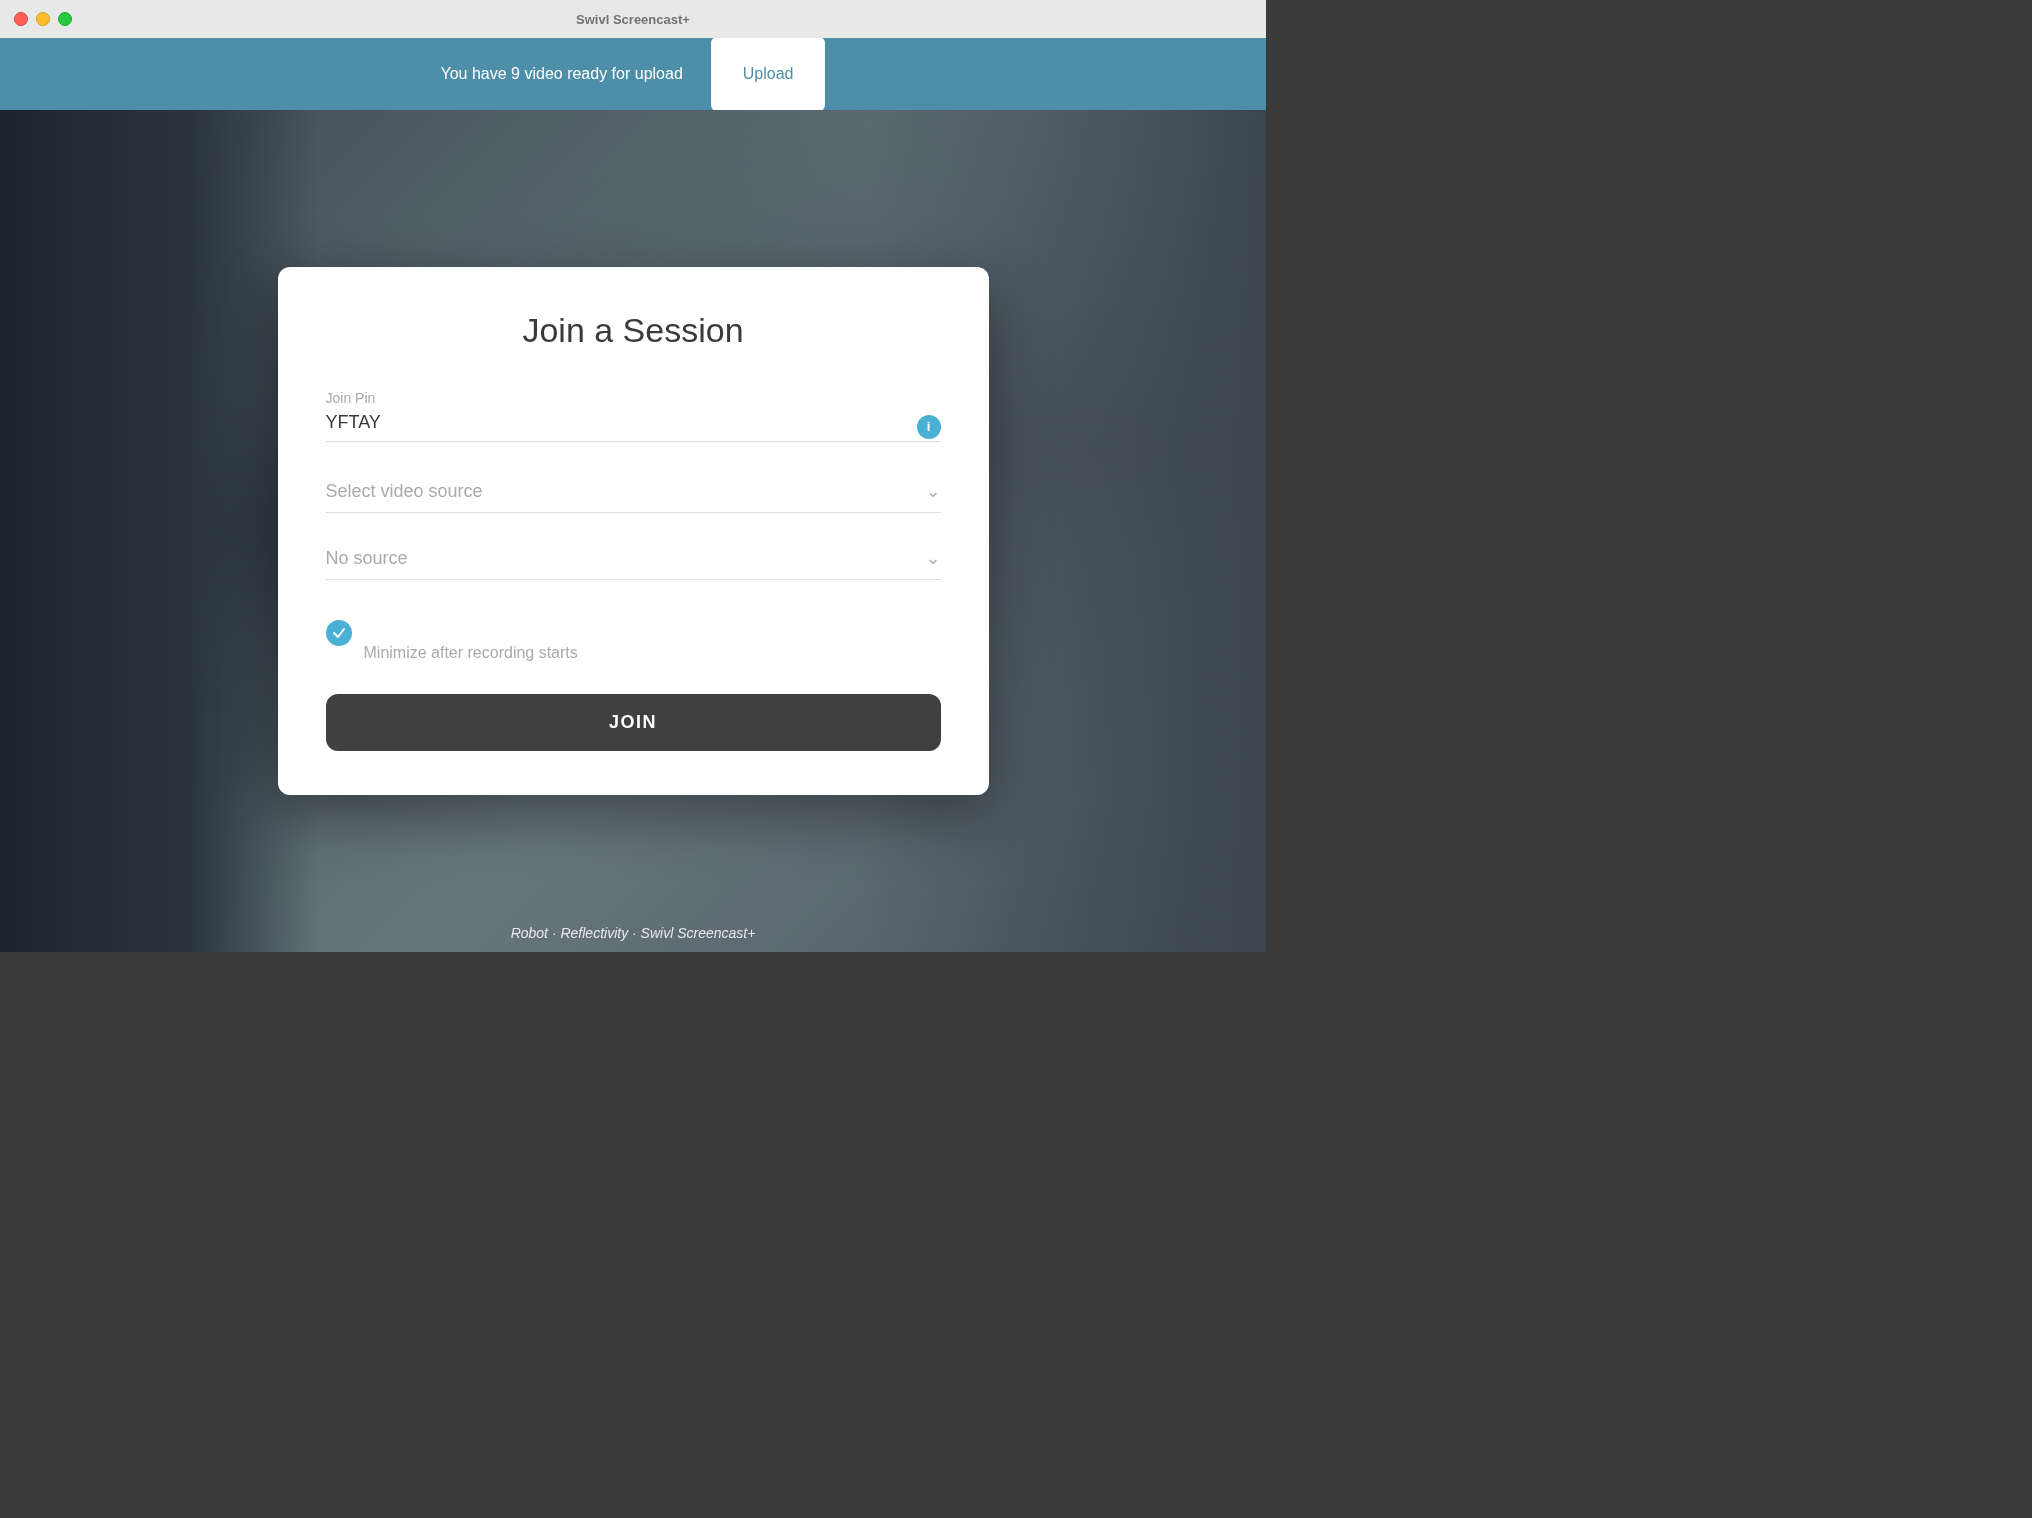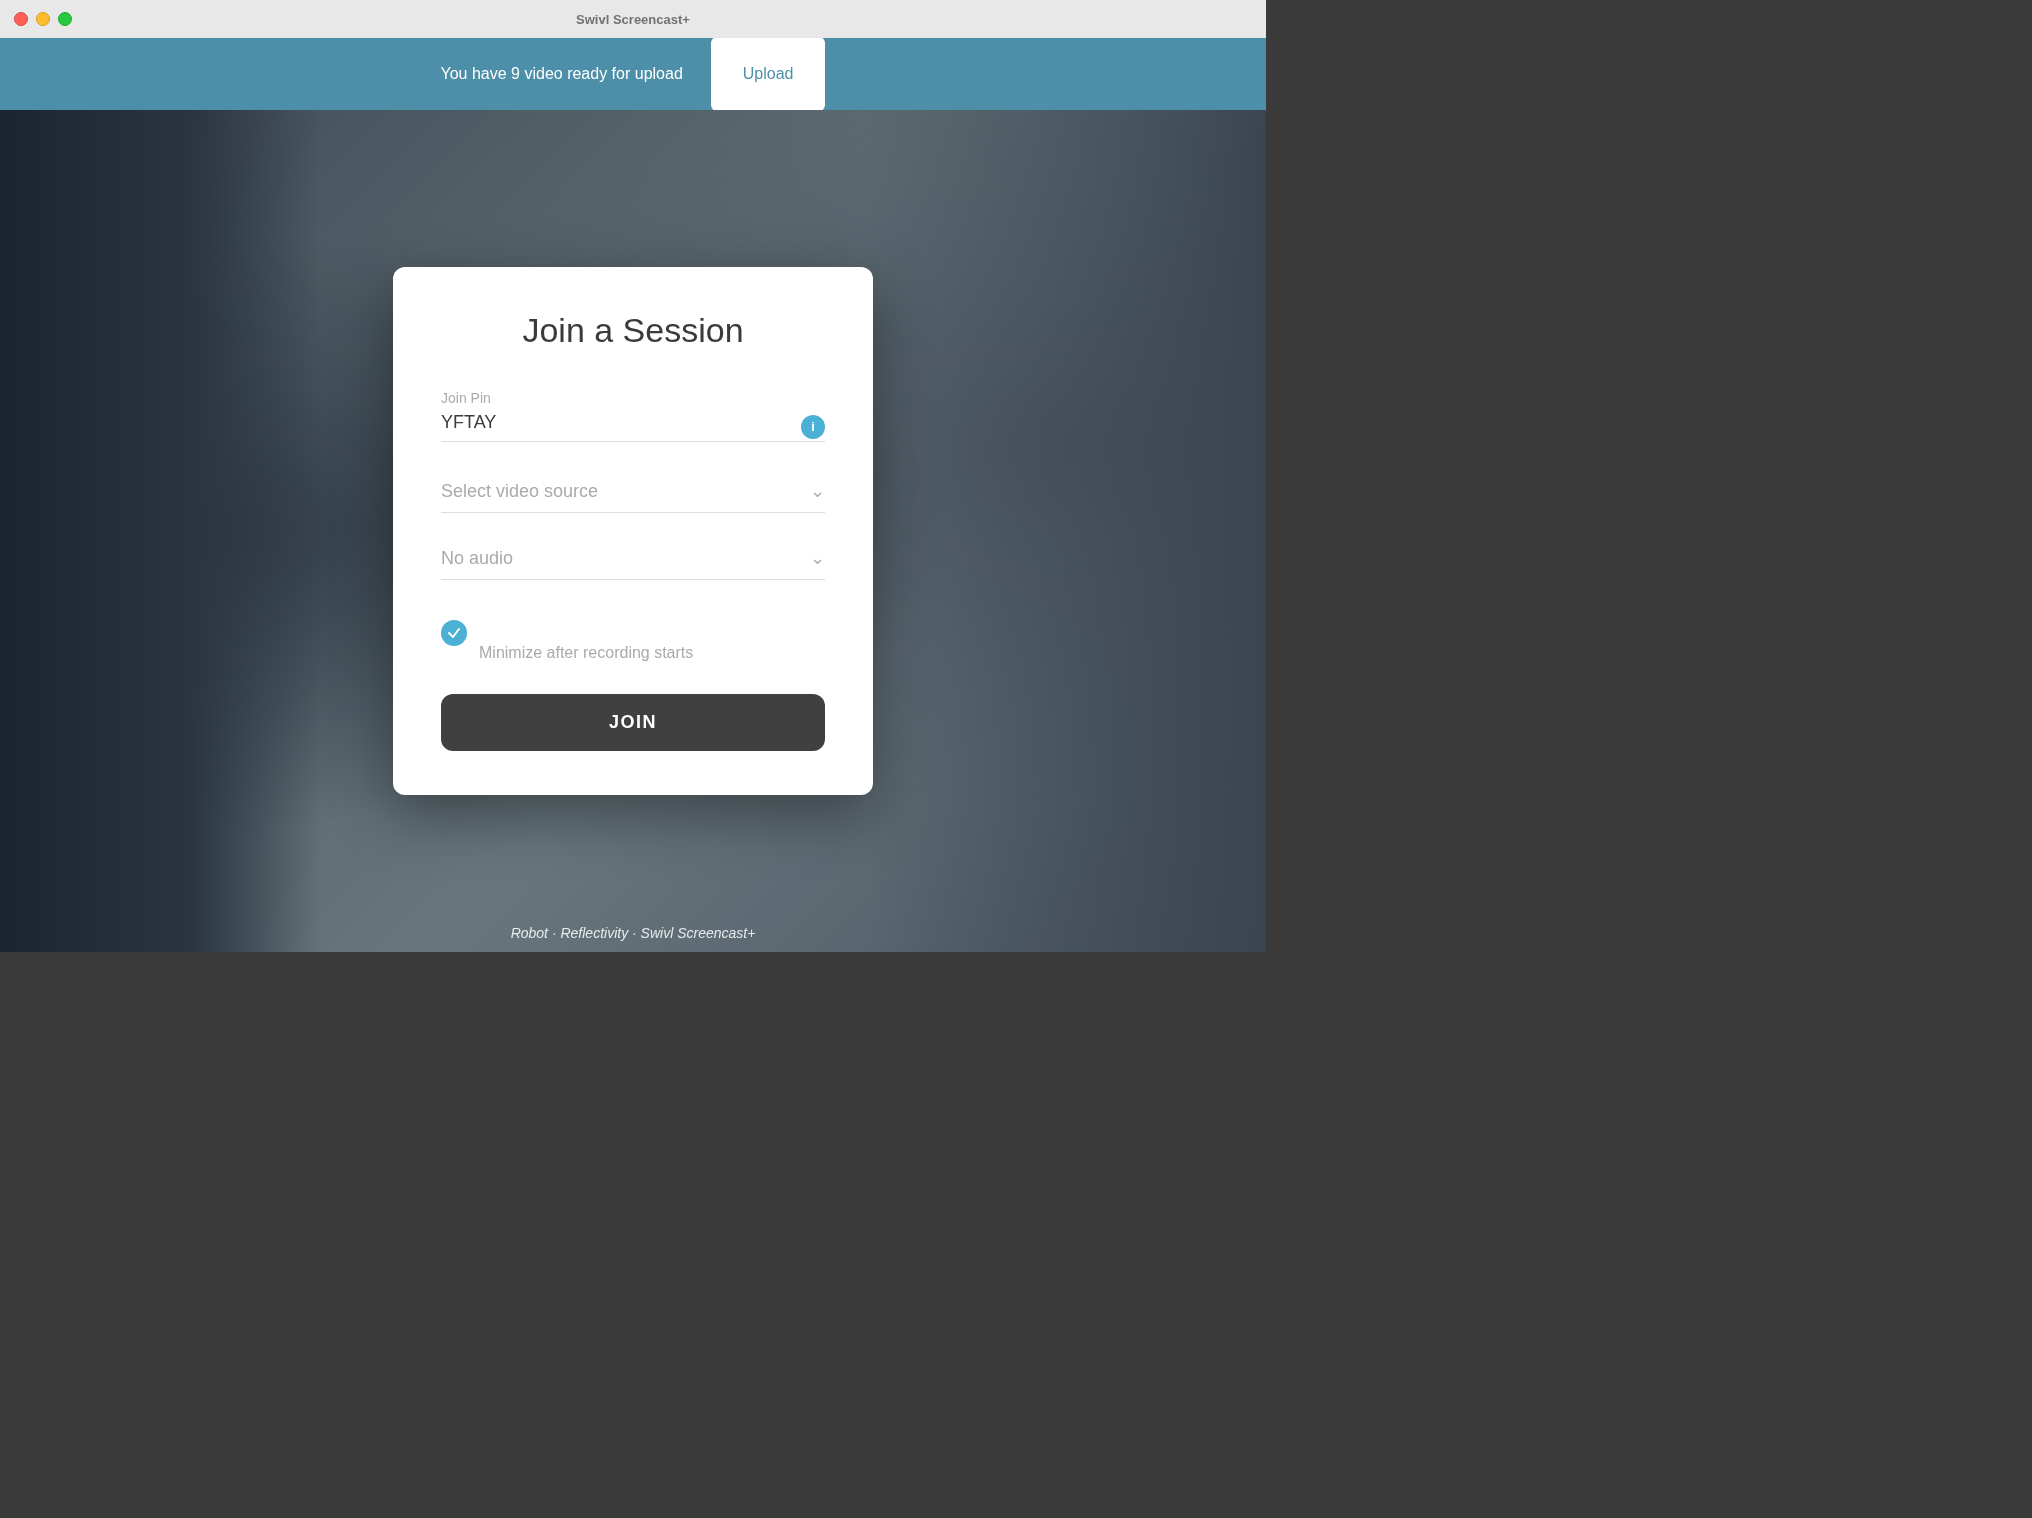--- a/index.html
+++ b/index.html
@@ -146,21 +146,21 @@
       position: absolute;
       inset: 0;
       display: flex;
       align-items: center;
       justify-content: center;
     }
 
     .modal {
       background: #fff;
       border-radius: 12px;
-      width: 480px;
+      width: 711px;
       padding: 44px 48px 44px 48px;
       box-shadow: 0 20px 60px rgba(0,0,0,0.4);
     }
 
     .modal-title {
       font-size: 34px;
       font-weight: 300;
       color: #3a3a3a;
       text-align: center;
       margin-bottom: 40px;
@@ -311,21 +311,21 @@
       </div>
 
       
       <div class="select-wrapper">
         <span class="select-label">Select video source</span>
         <span class="chevron-icon">⌄</span>
       </div>
 
       
       <div class="select-wrapper">
-        <span class="select-label">No audio</span>
+        <span class="select-label">No source</span>
         <span class="chevron-icon">⌄</span>
       </div>
 
       
       <div class="checkbox-row">
         <div class="checkbox-check">
           <svg viewBox="0 0 14 14" fill="none">
             <polyline points="2,7 6,11 12,3" stroke="white" stroke-width="2" stroke-linecap="round" stroke-linejoin="round"></polyline>
           </svg>
         </div>

